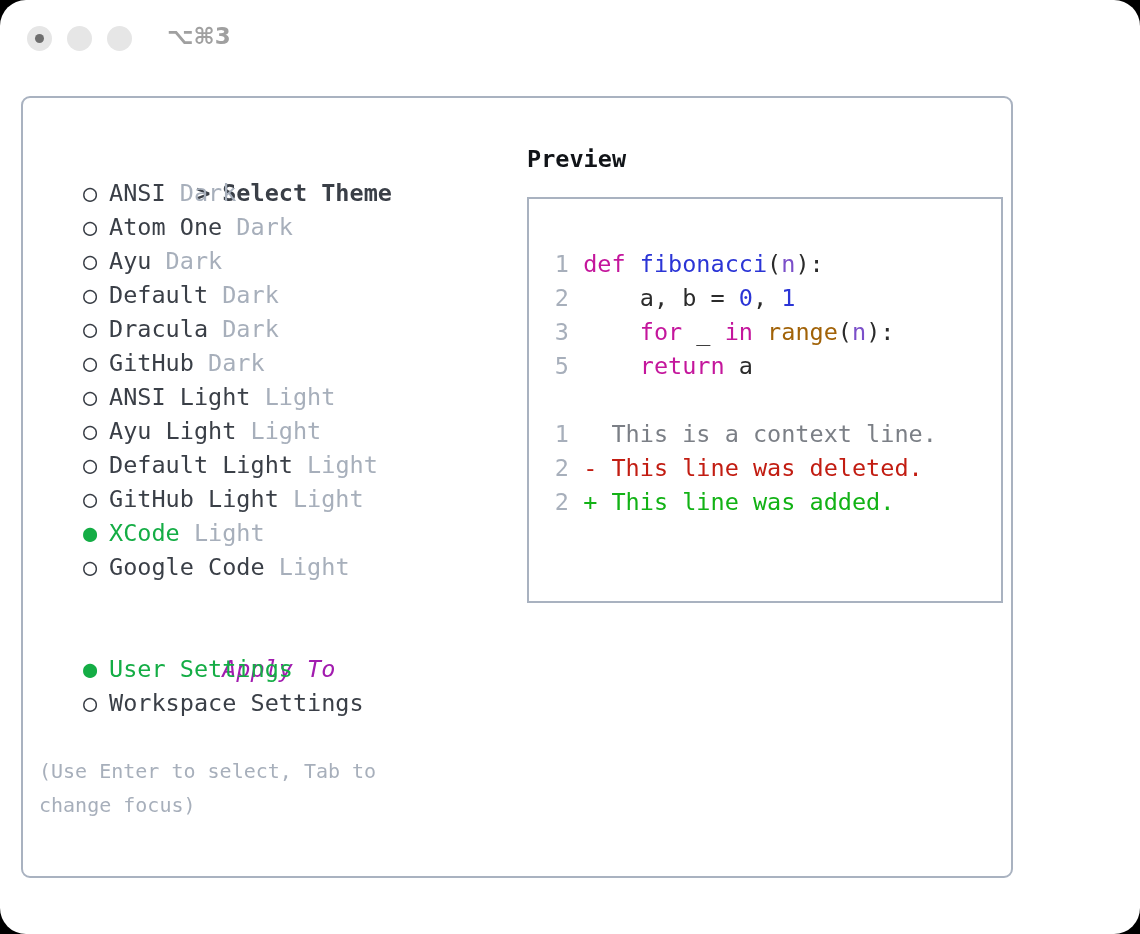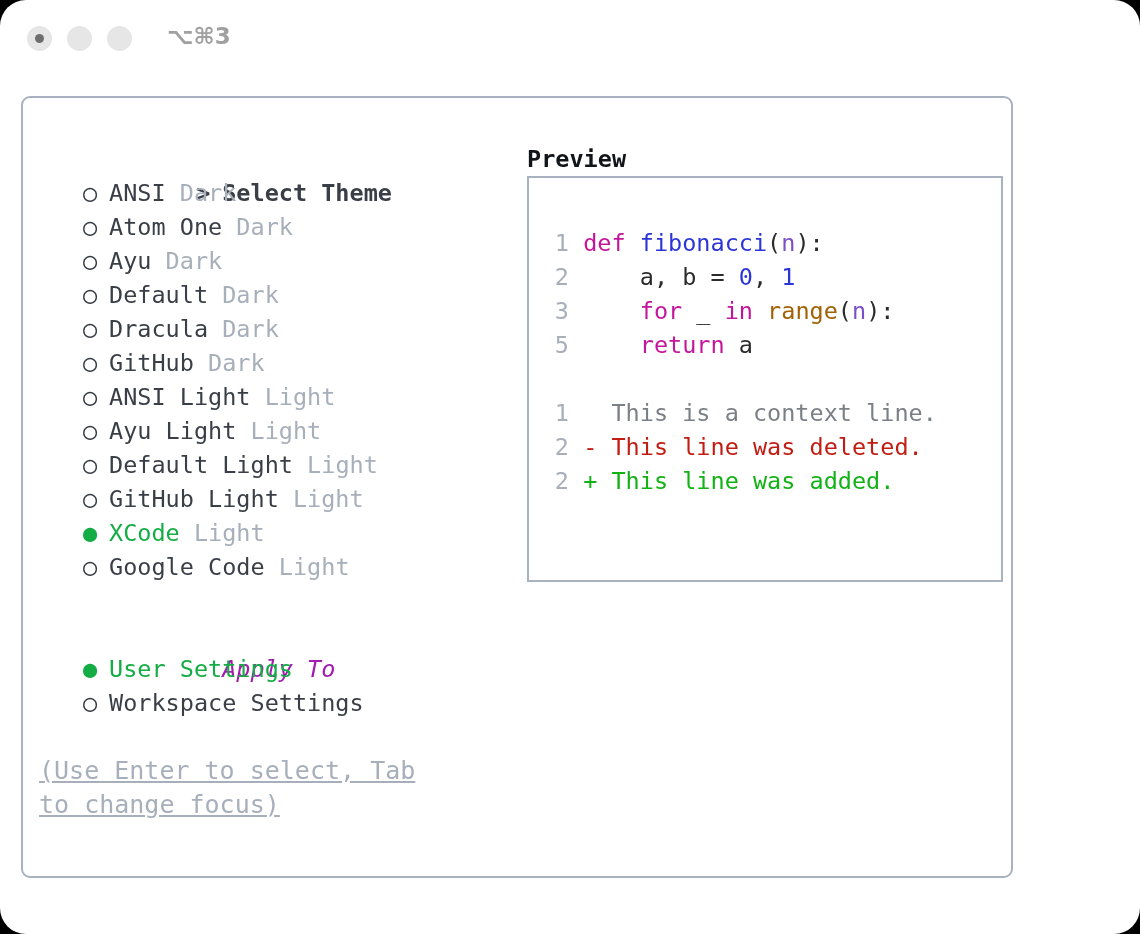--- a/index.html
+++ b/index.html
@@ -107,41 +107,41 @@
   .spacer-row { height: 34px; }
 
   #apply-to-header {
     padding-left: 26px;
     color: #a21caf;
     font-style: italic;
   }
 
   #help-text {
     margin-top: 34px;
-    font-size: 25px;
+    font-size: 20px;
     line-height: 34px;
     color: #a7afbb;
     width: 420px;
-    text-decoration: underline;
   }
 
   
   #right-col {
     position: absolute;
     left: 504px;
     top: 44px;
     width: 490px;
   }
   #preview-title {
     font-size: 23.5px;
     font-weight: bold;
     color: #111418;
     line-height: 34px;
   }
   #preview-box {
+    margin-top: 21px;
     width: 476px;
     height: 406px;
     border: 2px solid #a9b2c0;
     background: #ffffff;
     box-sizing: border-box;
     position: relative;
   }
   #code-area {
     position: absolute;
     left: 14px;

